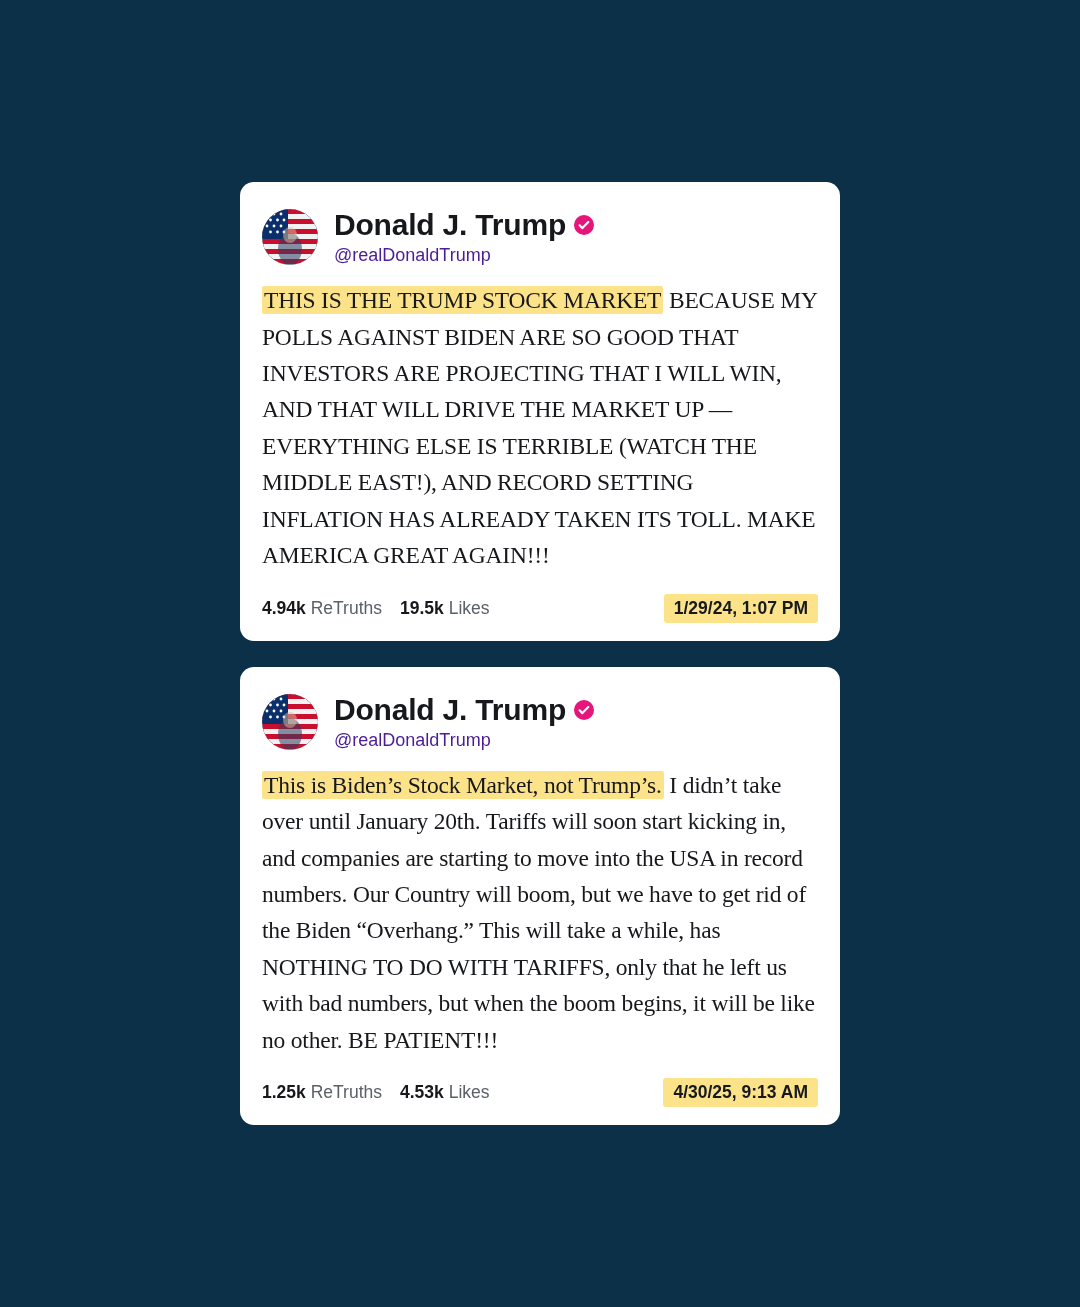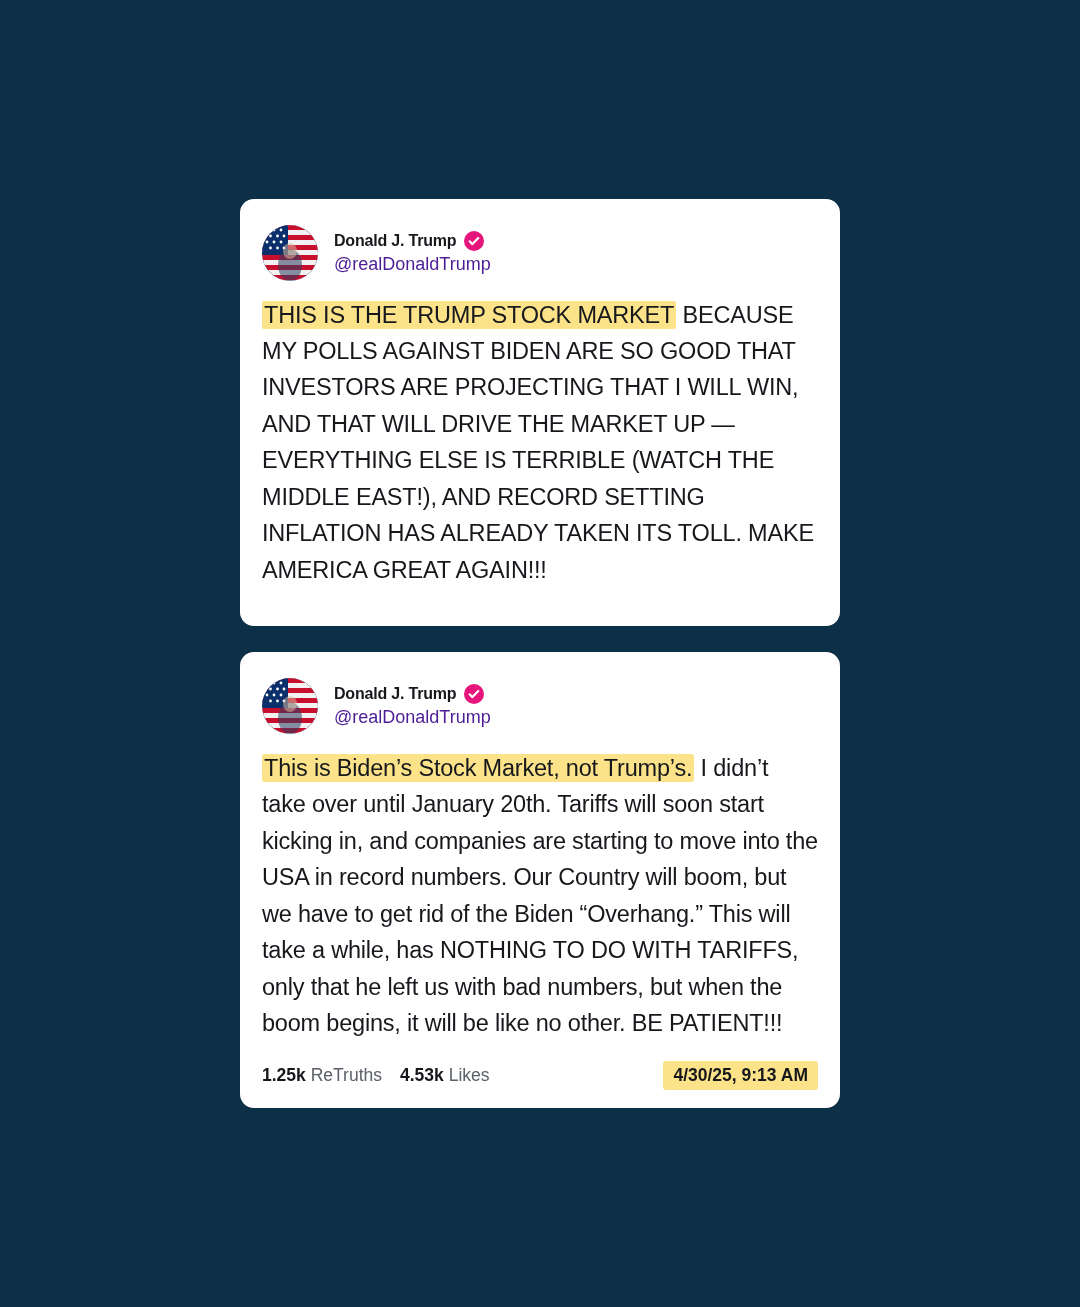--- a/index.html
+++ b/index.html
@@ -52,21 +52,21 @@
     flex-direction: column;
     justify-content: center;
     line-height: 1.15;
   }
   .name-row {
     display: flex;
     align-items: center;
     gap: 8px;
   }
   .display-name {
-    font-size: 16px;
+    font-size: 30px;
     font-weight: bold;
     color: #16181c;
     letter-spacing: -0.2px;
   }
   .verified {
     width: 20px;
     height: 20px;
     flex: 0 0 20px;
     display: inline-block;
   }
@@ -75,20 +75,21 @@
     color: #4c1d95;
     margin-top: 3px;
   }
   .post-body {
     font-size: 23.5px;
     line-height: 1.55;
     color: #16181c;
     letter-spacing: -0.2px;
     margin: 6px 0 20px 0;
     word-wrap: break-word;
+    font-family: Liberation Serif, serif;
   }
   .hl {
     background: #fce38a;
     padding: 1px 2px;
     border-radius: 2px;
     box-decoration-break: clone;
     -webkit-box-decoration-break: clone;
   }
   .post-footer {
     display: flex;
@@ -167,20 +168,25 @@
               <path d="M5.6 10.3l2.8 2.8 5.9-6.0" fill="none" stroke="#ffffff" stroke-width="2.2" stroke-linecap="round" stroke-linejoin="round"></path>
             </svg>
           </span>
         </div>
         <div class="handle">@realDonaldTrump</div>
       </div>
     </div>
 
     <div class="post-body"><span class="hl">THIS IS THE TRUMP STOCK MARKET</span><span> BECAUSE MY POLLS AGAINST BIDEN ARE SO GOOD THAT INVESTORS ARE PROJECTING THAT I WILL WIN, AND THAT WILL DRIVE THE MARKET UP — EVERYTHING ELSE IS TERRIBLE (WATCH THE MIDDLE EAST!), AND RECORD SETTING INFLATION HAS ALREADY TAKEN ITS TOLL. MAKE AMERICA GREAT AGAIN!!!</span></div>
 
+    <div class="post-footer">
+      <span class="stat"><b>4.94k</b> <span>ReTruths</span></span>
+      <span class="stat"><b>19.5k</b> <span>Likes</span></span>
+      <span class="timestamp">1/29/24, 1:07 PM</span>
+    </div>
   </div>
 
   <div class="post-card card-2">
     <div class="post-header">
       <div class="avatar">
         <svg width="56" height="56" viewBox="0 0 56 56" aria-hidden="true">
           <defs>
             <clipPath id="c2">
                 <circle cx="28" cy="28" r="28"></circle>
               </clipPath>

